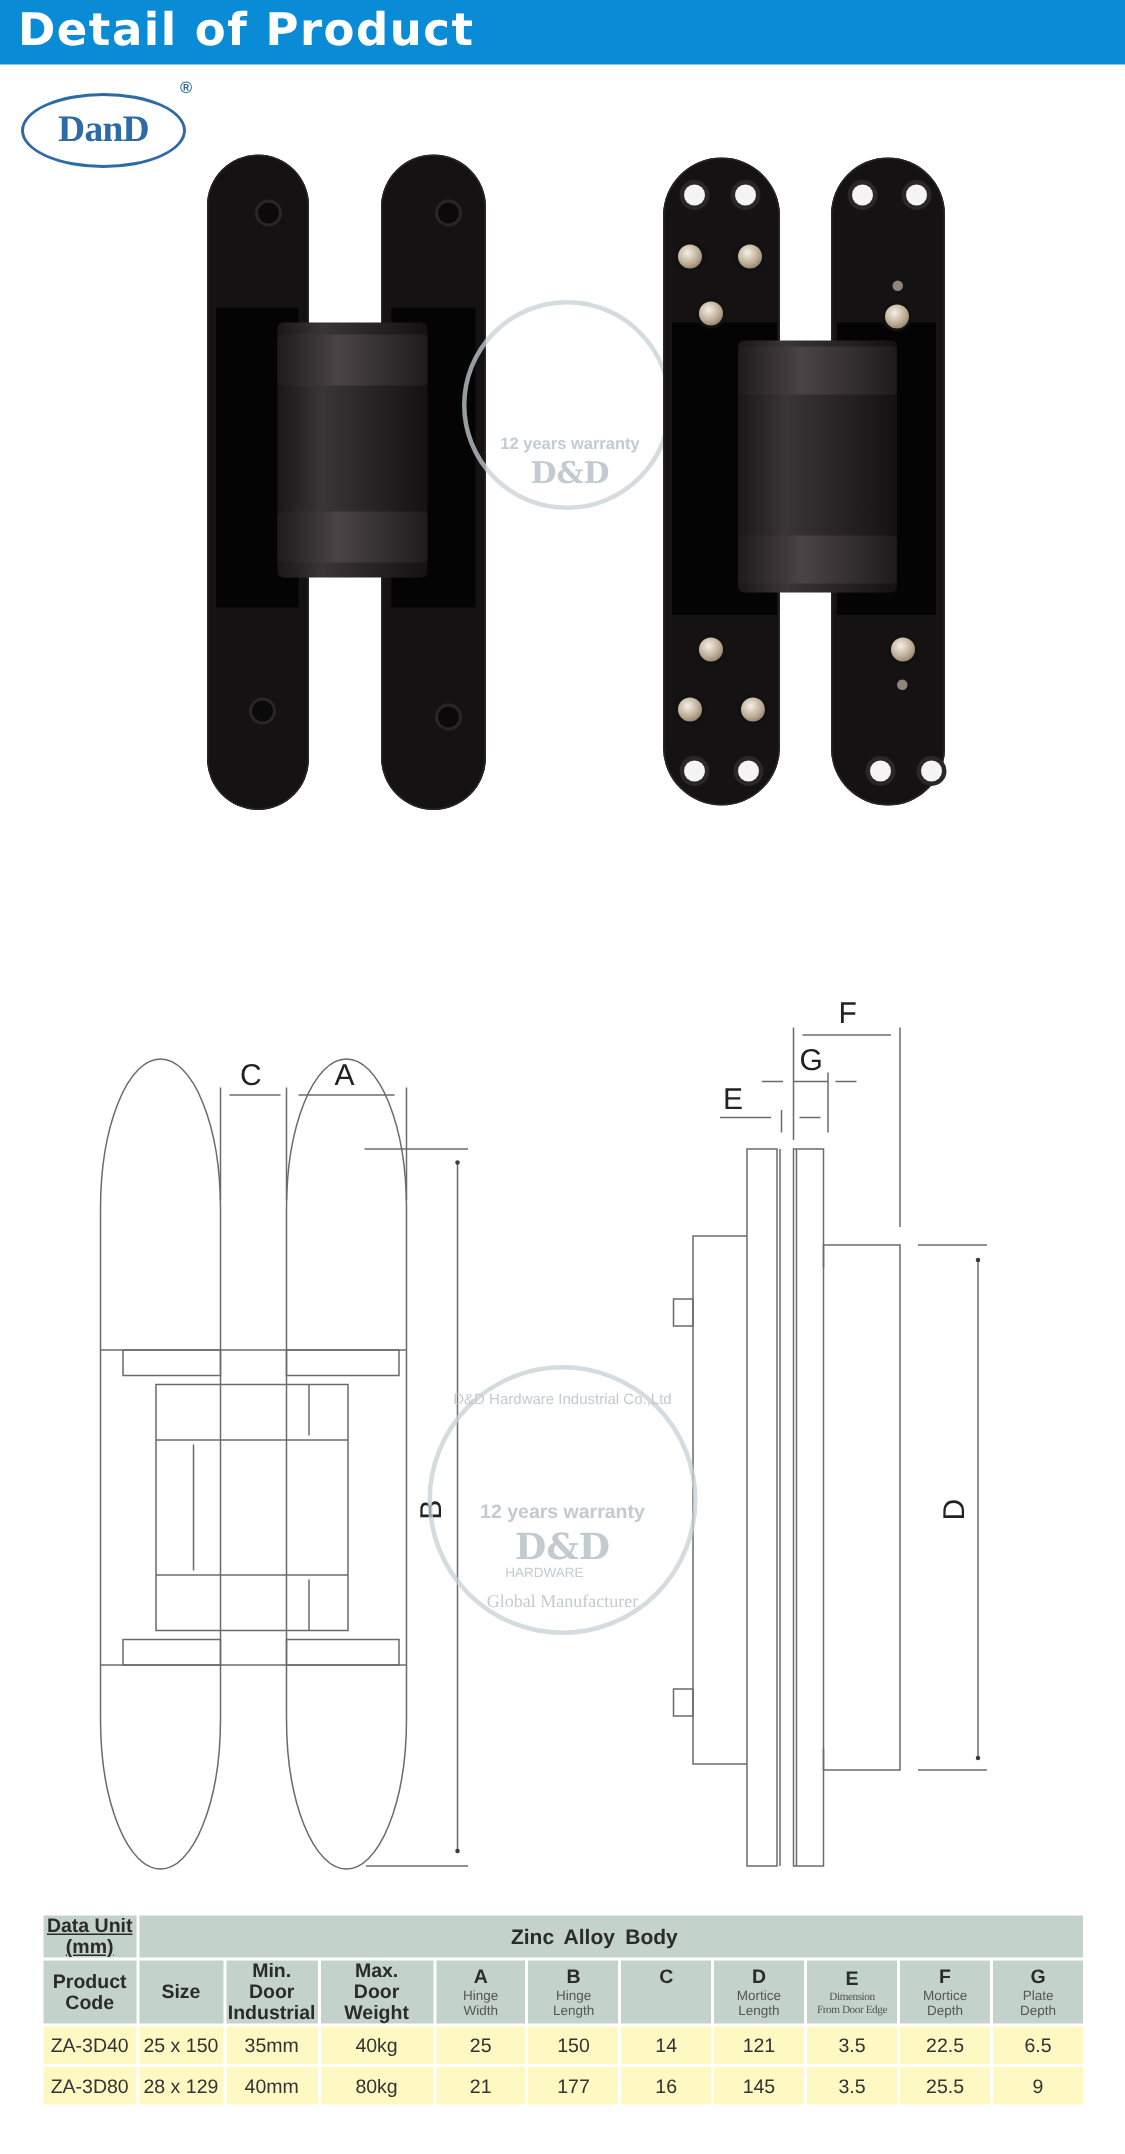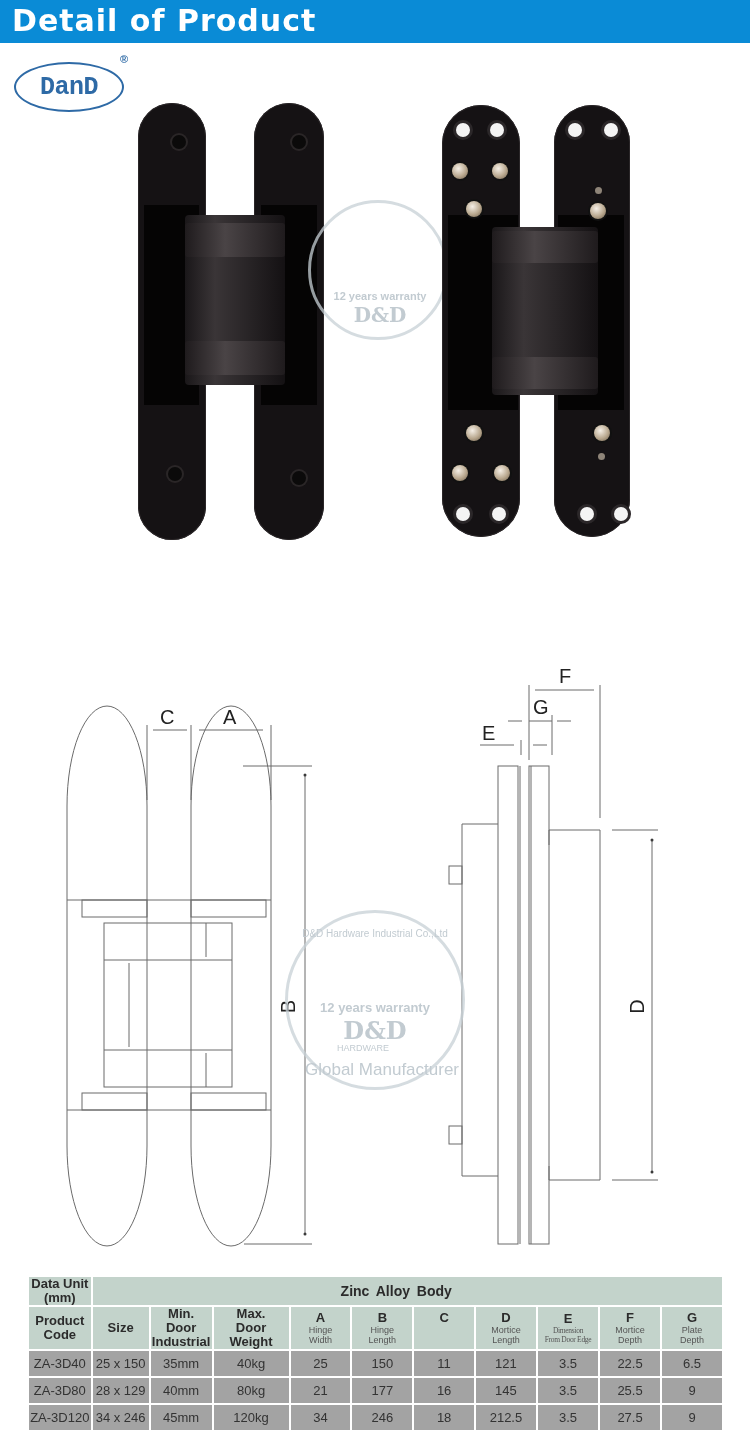--- a/index.html
+++ b/index.html
@@ -15,21 +15,21 @@
     font-family: "DejaVu Sans", sans-serif; font-weight: bold;
     font-size: 30px; color: #ffffff; letter-spacing: 1px; line-height: 38px;
   }
 
   .logo {
     position: absolute; left: 14px; top: 62px; width: 110px; height: 50px;
     border: 2.5px solid #2e6aa6; border-radius: 50%;
     display: flex; align-items: center; justify-content: center;
   }
   .logo-text {
-    font-family: Liberation Mono, monospace; font-weight: bold; font-size: 25px;
+    font-family: Liberation Serif, serif; font-weight: bold; font-size: 25px;
     color: #2e6aa6; letter-spacing: -0.5px;
   }
   .logo-reg {
     position: absolute; left: 120px; top: 53px; font-size: 11px; color: #2e6aa6;
     font-weight: bold;
   }
 
   
   .photo { position: absolute; }
   .leaf {
@@ -76,21 +76,21 @@
   svg.drawing { position: absolute; left: 0; top: 560px; }
   .dim-label { position: absolute; font-size: 20px; color: #222; font-family: "Liberation Sans", sans-serif; }
 
   
   .spec-table {
     position: absolute; left: 27px; top: 1275px; width: 697px;
     border-collapse: separate; border-spacing: 2px; font-family: "Liberation Sans", sans-serif;
   }
   .spec-table td { text-align: center; vertical-align: middle; }
   .th-cell { background: #c3d3cb; color: #2b2b2b; }
-  .td-cell { background: #a3a3a3; color: #333; font-size: 13px; height: 25px; }
+  .td-cell { background: #fef9c3; color: #333; font-size: 13px; height: 25px; }
   .h-main { font-weight: bold; font-size: 13px; line-height: 14px; }
   .h-letter { font-weight: bold; font-size: 13px; line-height: 14px; display: block; }
   .h-sub { font-size: 9px; line-height: 10px; color: #555; display: block; }
   .h-sub-xs { font-size: 7.5px; line-height: 9px; color: #555; display: block; letter-spacing: -0.3px; font-family: Liberation Serif, serif; }
   .zinc { font-weight: bold; font-size: 14px; text-align: left !important; padding-left: 248px; word-spacing: 3px; }
 </style>
 </head>
 <body>
 
 <div class="header-bar">
@@ -217,26 +217,26 @@
 <span class="dim-label" style="left:559px;top:665px;">F</span>
 <span class="dim-label" style="left:533px;top:696px;">G</span>
 <span class="dim-label" style="left:482px;top:722px;">E</span>
 <span class="dim-label" style="left:630px;top:995px;transform:rotate(-90deg);">D</span>
 
 <div class="watermark" style="left:285px;top:910px;width:180px;height:180px;"></div>
 <div class="wm-text" style="left:290px;top:928px;width:170px;font-size:10px;font-weight:normal;">D&amp;D Hardware Industrial Co.,Ltd</div>
 <div class="wm-text" style="left:300px;top:1000px;width:150px;font-size:13px;">12 years warranty</div>
 <div class="wm-text" style="left:330px;top:1016px;width:90px;font-size:24px;font-family:'DejaVu Serif',serif;">D&amp;D</div>
 <div class="wm-text" style="left:318px;top:1043px;width:90px;font-size:9px;font-weight:normal;">HARDWARE</div>
-<div class="wm-text" style="left:305px;top:1060px;width:140px;font-size:17px;font-weight:normal;">Global Manufacturer</div>
+<div class="wm-text" style="left:305px;top:1060px;width:140px;font-size:12px;font-weight:normal;font-family:Liberation Serif, serif;">Global Manufacturer</div>
 
 <table class="spec-table">
   <tbody>
       <tr>
-    <td class="th-cell" style="width:62px;height:20px;">
+    <td class="th-cell" style="width:62px;height:20px;text-decoration:underline;">
       <div class="h-main">Data Unit</div>
       <div class="h-main">(mm)</div>
     </td>
     <td class="th-cell zinc" colspan="10">Zinc  Alloy  Body</td>
   </tr>
   <tr style="height:42px;">
     <td class="th-cell">
       <div class="h-main">Product</div>
       <div class="h-main">Code</div>
     </td>
@@ -287,46 +287,33 @@
       <span class="h-sub">Depth</span>
     </td>
   </tr>
   <tr>
     <td class="td-cell">ZA-3D40</td>
     <td class="td-cell">25 x 150</td>
     <td class="td-cell">35mm</td>
     <td class="td-cell">40kg</td>
     <td class="td-cell">25</td>
     <td class="td-cell">150</td>
-    <td class="td-cell">11</td>
+    <td class="td-cell">14</td>
     <td class="td-cell">121</td>
     <td class="td-cell">3.5</td>
     <td class="td-cell">22.5</td>
     <td class="td-cell">6.5</td>
   </tr>
   <tr>
     <td class="td-cell">ZA-3D80</td>
     <td class="td-cell">28 x 129</td>
     <td class="td-cell">40mm</td>
     <td class="td-cell">80kg</td>
     <td class="td-cell">21</td>
     <td class="td-cell">177</td>
     <td class="td-cell">16</td>
     <td class="td-cell">145</td>
     <td class="td-cell">3.5</td>
     <td class="td-cell">25.5</td>
     <td class="td-cell">9</td>
   </tr>
-  <tr>
-    <td class="td-cell">ZA-3D120</td>
-    <td class="td-cell">34 x 246</td>
-    <td class="td-cell">45mm</td>
-    <td class="td-cell">120kg</td>
-    <td class="td-cell">34</td>
-    <td class="td-cell">246</td>
-    <td class="td-cell">18</td>
-    <td class="td-cell">212.5</td>
-    <td class="td-cell">3.5</td>
-    <td class="td-cell">27.5</td>
-    <td class="td-cell">9</td>
-  </tr>
 </tbody>
   </table>
 
 </body></html>

